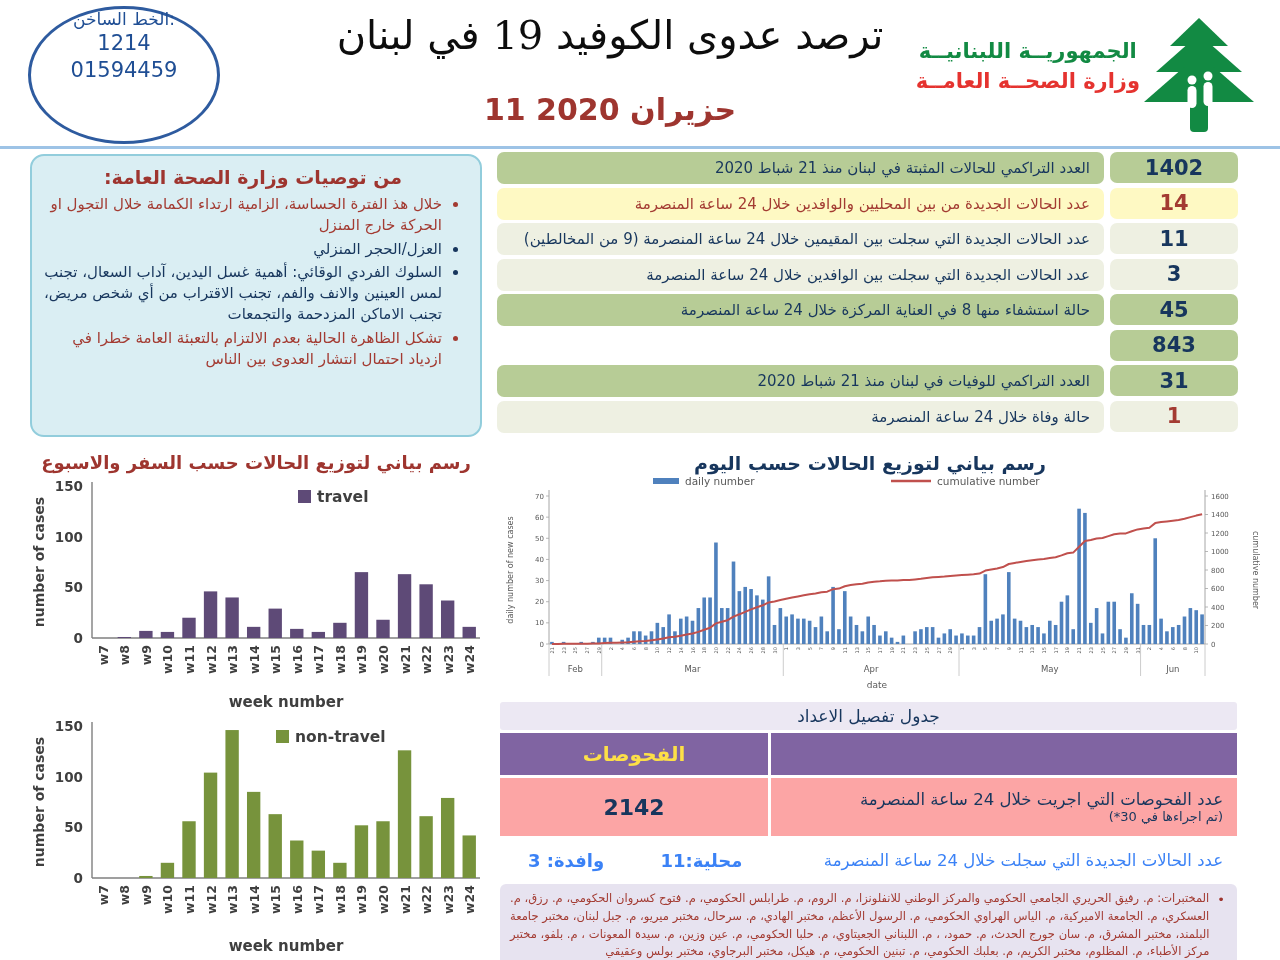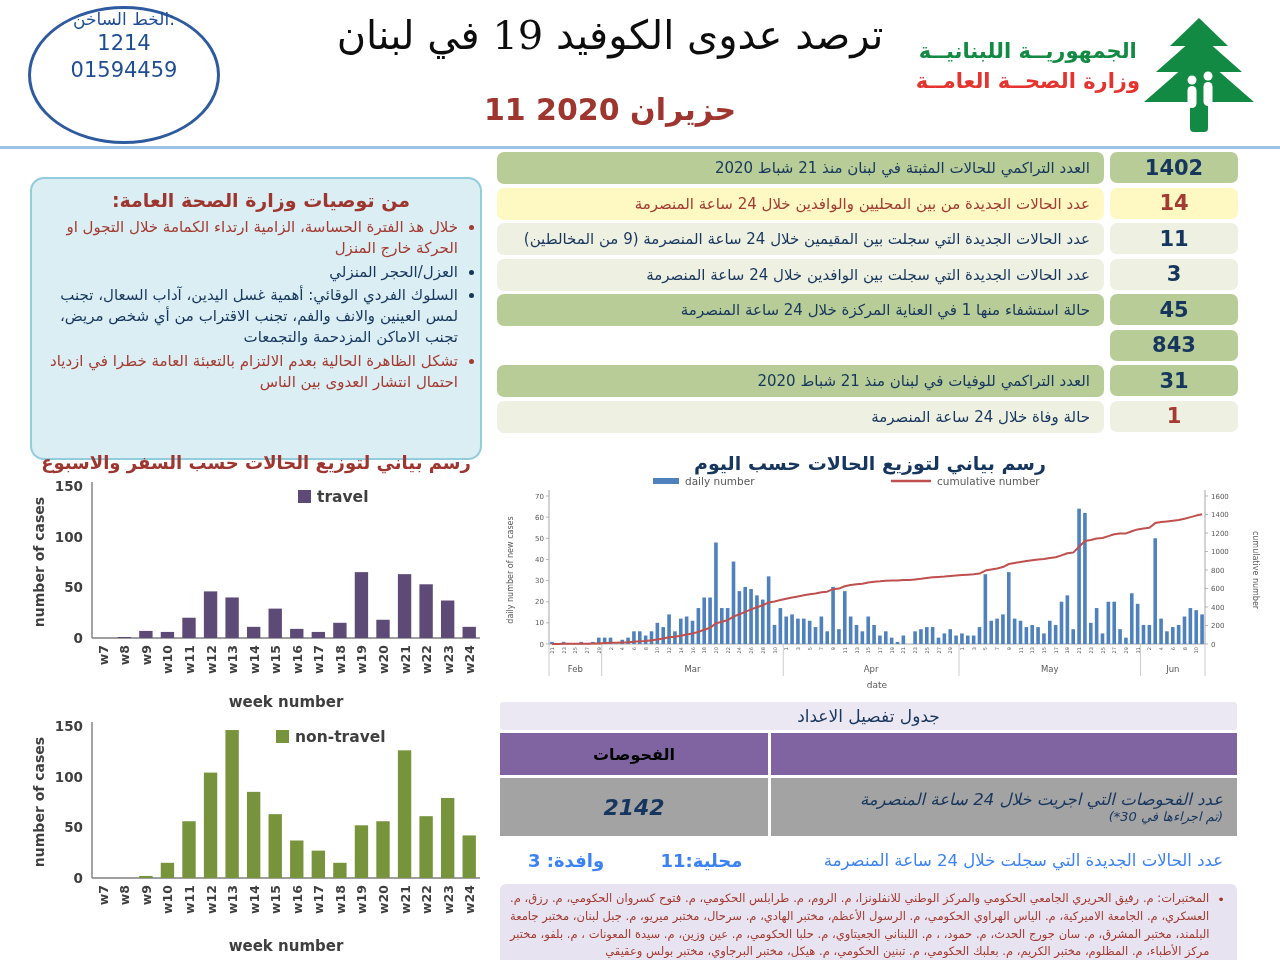--- a/index.html
+++ b/index.html
@@ -15,22 +15,22 @@
               color:#0d0d0d;font-family:"DejaVu Serif","DejaVu Sans",serif;}
   .date-line{position:absolute;left:250px;top:92px;width:720px;text-align:center;font-size:30px;
              font-weight:bold;color:#9e352f;}
   .logo{position:absolute;right:22px;top:14px;display:flex;align-items:flex-start;}
   .logo-text{text-align:center;margin-top:22px;font-weight:bold;font-size:21px;line-height:1.45;}
   .logo-text .l1{color:#128a43;}
   .logo-text .l2{color:#e5332f;}
   .header-rule{position:absolute;top:146px;left:0;width:1280px;height:0;border-top:3px solid #9dc3e6;}
   
   .reco{position:absolute;left:30px;top:154px;width:452px;height:283px;background:#daeef3;
-        border:2px solid #92cddc;border-radius:14px;box-sizing:border-box;padding:8px 0 6px 10px;
-        direction:rtl;margin-top:23px;}
+        border:2px solid #92cddc;border-radius:14px;box-sizing:border-box;padding:8px 16px 6px 10px;
+        direction:rtl;}
   .reco-title{text-align:center;color:#9e352f;font-weight:bold;font-size:19px;margin:2px 0 6px 0;}
   .reco ul{margin:0;padding:0 22px 0 0;}
   .reco li{font-size:15px;line-height:1.42;margin-bottom:2px;}
   .reco li.red{color:#a33b32;}
   .reco li.blue{color:#17365d;}
   
   .stats{position:absolute;left:497px;top:152px;width:741px;direction:rtl;}
   .stats .row{display:flex;gap:6px;margin-bottom:4.5px;height:31px;}
   .cell{border-radius:7px;display:flex;align-items:center;}
   .val{width:128px;justify-content:center;font-weight:bold;font-size:21px;}
@@ -49,23 +49,23 @@
   #chart-nontravel{position:absolute;left:28px;top:714px;}
   #chart-daily{position:absolute;left:503px;top:470px;}
   svg text{font-family:"DejaVu Sans",sans-serif;}
   
   .tests{position:absolute;left:500px;top:702px;width:737px;}
   .tests .trow{display:flex;gap:3px;margin-bottom:3px;}
   .tests .title-row{background:#ece8f3;color:#17365d;text-align:center;font-size:17px;
                     height:28px;line-height:28px;border-radius:3px;margin-bottom:3px;}
   .tests .pcell{background:#8064a2;}
   .tests .head-row .left{width:268px;height:42px;display:flex;align-items:center;justify-content:center;
-                         color:#000000;font-weight:bold;font-size:16px;}
+                         color:#fde047;font-weight:bold;font-size:20px;}
   .tests .head-row .right{flex:1;height:42px;}
-  .tests .lav{background:#a3a3a3;font-style:italic;}
+  .tests .lav{background:#fca5a5;}
   .tests .r3 .left{width:268px;height:58px;display:flex;align-items:center;justify-content:center;
                    font-weight:bold;font-size:22px;color:#17365d;}
   .tests .r3 .right{flex:1;height:58px;direction:rtl;display:flex;flex-direction:column;
                     justify-content:center;padding:0 14px;box-sizing:border-box;color:#17365d;}
   .tests .r3 .lbl{font-size:16.5px;}
   .tests .r3 .note{font-size:13px;}
   .tests .r4 > div{background:#ffffff;height:42px;display:flex;align-items:center;color:#3b82f6;}
   .tests .r4 .arrivals{width:132px;justify-content:center;font-weight:bold;font-size:18px;}
   .tests .r4 .local{width:133px;justify-content:center;font-weight:bold;font-size:18px;}
   .tests .r4 .right{flex:1;direction:rtl;padding:0 14px;font-size:16.5px;}
@@ -134,21 +134,21 @@
       <div class="row">
         <div class="cell val t-light c-navy">11</div>
         <div class="cell txt t-light c-navy">عدد الحالات الجديدة التي سجلت بين المقيمين خلال 24 ساعة المنصرمة (9 من المخالطين)</div>
       </div>
       <div class="row">
         <div class="cell val t-light c-navy">3</div>
         <div class="cell txt t-light c-navy">عدد الحالات الجديدة التي سجلت بين الوافدين خلال 24 ساعة المنصرمة</div>
       </div>
       <div class="row">
         <div class="cell val t-green c-navy">45</div>
-        <div class="cell txt t-green c-navy">حالة استشفاء منها 1 في العناية المركزة خلال 24 ساعة المنصرمة</div>
+        <div class="cell txt t-green c-navy">حالة استشفاء منها 8 في العناية المركزة خلال 24 ساعة المنصرمة</div>
       </div>
       <div class="row">
         <div class="cell val t-green c-navy">843</div>
       </div>
       <div class="row">
         <div class="cell val t-green c-navy">31</div>
         <div class="cell txt t-green c-navy">العدد التراكمي للوفيات في لبنان منذ 21 شباط 2020</div>
       </div>
       <div class="row">
         <div class="cell val t-light c-red">1</div>

